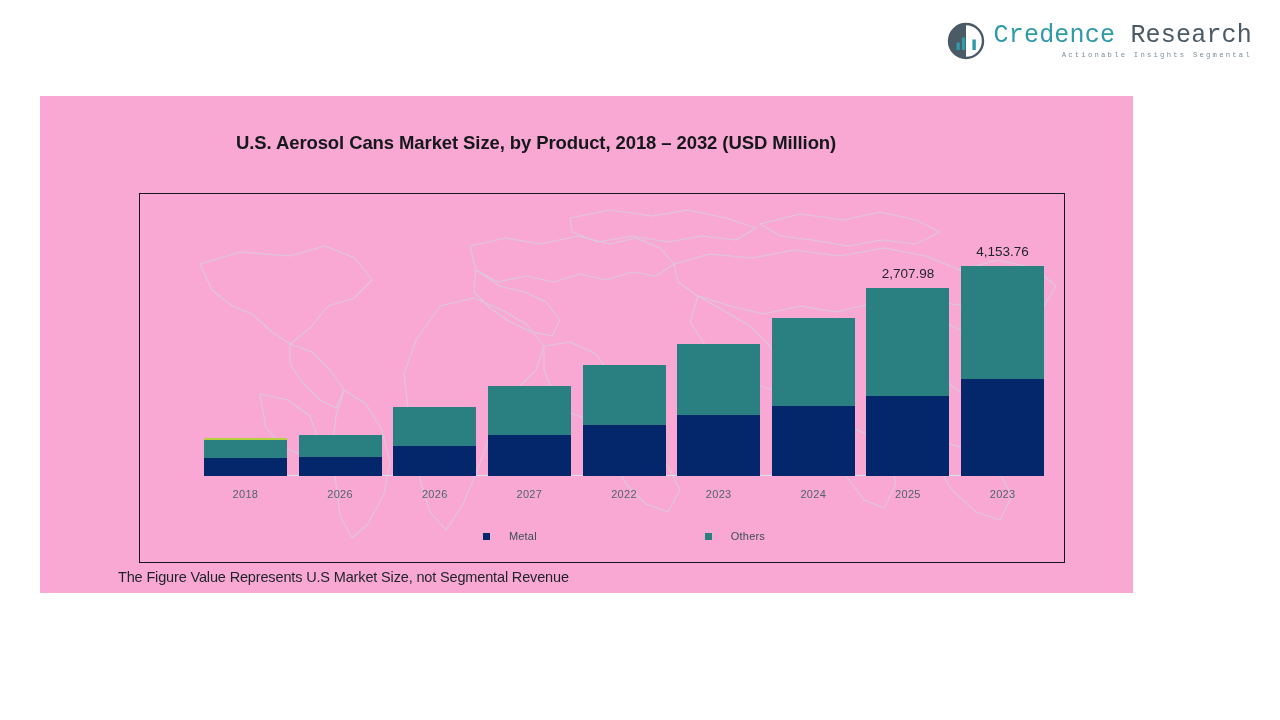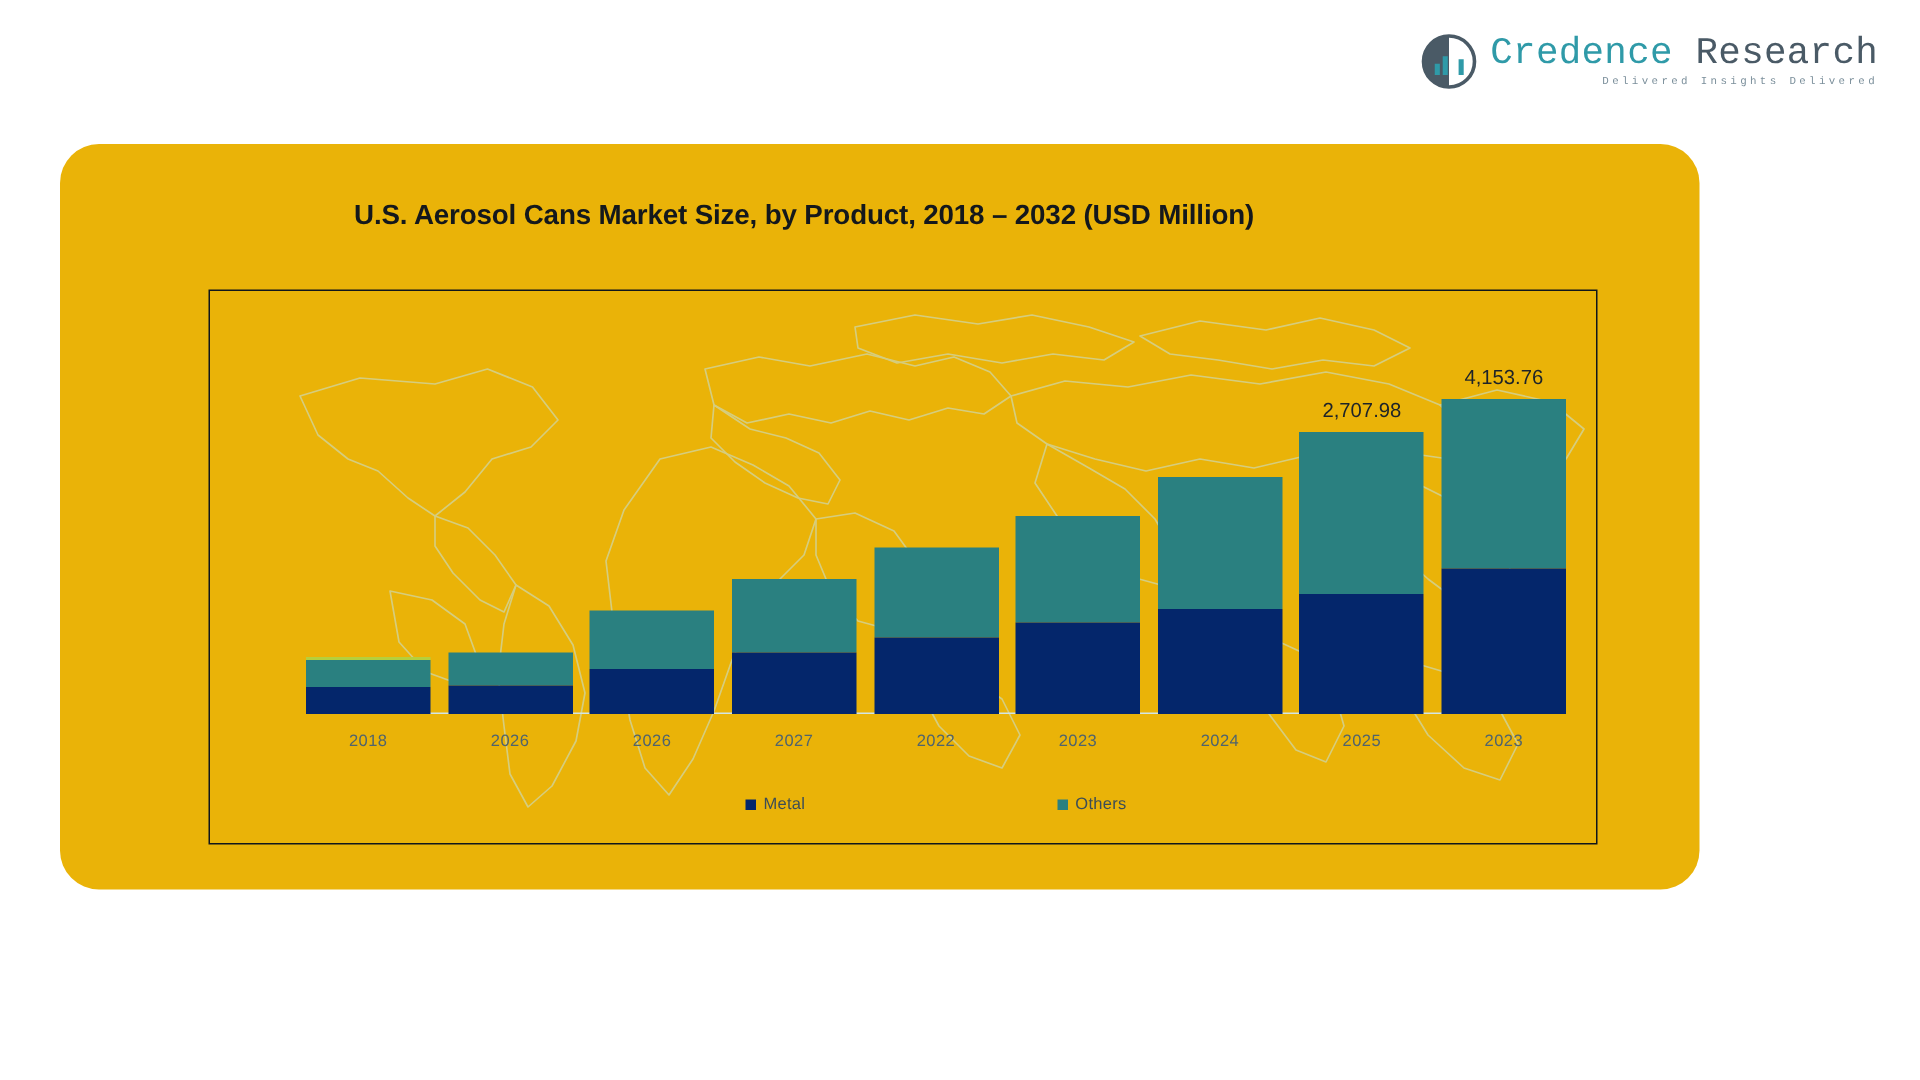--- a/index.html
+++ b/index.html
@@ -18,22 +18,21 @@
   #brand-name{font-size:25px;letter-spacing:.2px;white-space:nowrap;}
   #brand-name .w1{color:#2f9aa8;}
   #brand-name .w2{color:#4a5a66;}
   #brand-tag{
     font-size:7.2px;color:#7b8f9b;letter-spacing:2.25px;
     margin-top:4px;text-align:right;white-space:nowrap;
   }
   
   #report-panel{
     position:absolute;left:40px;top:96px;width:1093px;height:497px;
-    background:#eab308;
-    border-radius:26px;
+    background:#f9a8d4;
   }
   #chart-title{
     position:absolute;left:196px;top:36px;width:860px;
     font-size:18.5px;font-weight:bold;color:#14181c;
     letter-spacing:-.1px;white-space:nowrap;
   }
   
   #plot-frame{
     position:absolute;left:99px;top:97px;width:924px;height:368px;
     border:1.5px solid #10161c;background:transparent;overflow:hidden;
@@ -74,21 +73,21 @@
   }
   .x-label{
     width:9.0%;text-align:center;font-size:11px;color:#50646d;
     letter-spacing:.3px;
   }
   
   #legend{
     position:absolute;left:0;right:0;bottom:20px;
     display:flex;justify-content:center;gap:168px;
   }
-  .legend-item{display:flex;align-items:center;gap:5px;}
+  .legend-item{display:flex;align-items:center;gap:19px;}
   .legend-swatch{width:7px;height:7px;display:inline-block;}
   .legend-label{font-size:11px;color:#3c4d57;letter-spacing:.2px;}
   
   #figure-note{
     position:absolute;left:78px;top:473px;
     font-size:14.5px;color:#1d2329;letter-spacing:-.15px;white-space:nowrap;
   }
 </style>
 </head>
 <body>
@@ -102,21 +101,21 @@
       <rect x="14.8" y="15.5" width="3.4" height="12.5" fill="#2f9aa8"></rect>
       <rect x="20.1" y="11.0" width="3.4" height="17.0" fill="#ffffff"></rect>
       <rect x="25.4" y="17.5" width="3.4" height="10.5" fill="#2f9aa8"></rect>
     </svg>
   </div>
   <div id="brand-text">
     <div id="brand-name">
       <span class="w1">Credence</span>
       <span class="w2">Research</span>
     </div>
-    <div id="brand-tag">Delivered Insights Delivered</div>
+    <div id="brand-tag">Actionable Insights Segmental</div>
   </div>
 </div>
 
 <div id="report-panel">
 
   <div id="chart-title">U.S. Aerosol Cans Market Size, by Product, 2018 – 2032 (USD Million)</div>
 
   <div id="plot-frame">
 
     <svg id="map-watermark" viewBox="0 0 924 368" preserveAspectRatio="xMidYMid slice">
@@ -235,14 +234,15 @@
         </div>
         <div class="legend-item">
           <span class="legend-swatch" style="background:#2a8080;"></span>
           <span class="legend-label">Others</span>
         </div>
       </div>
 
     </div>
   </div>
 
+  <div id="figure-note">The Figure Value Represents U.S Market Size, not Segmental Revenue</div>
 
 </div>
 
 </body></html>

